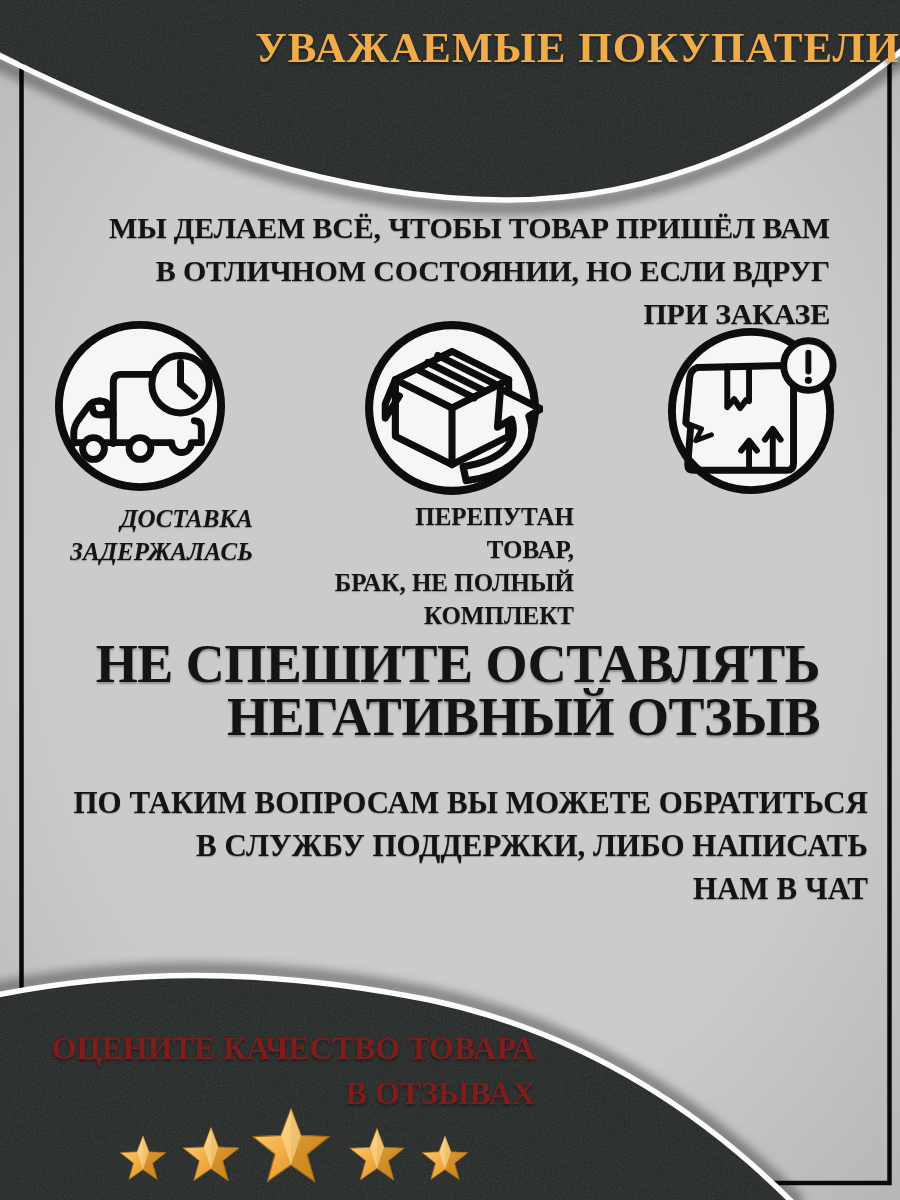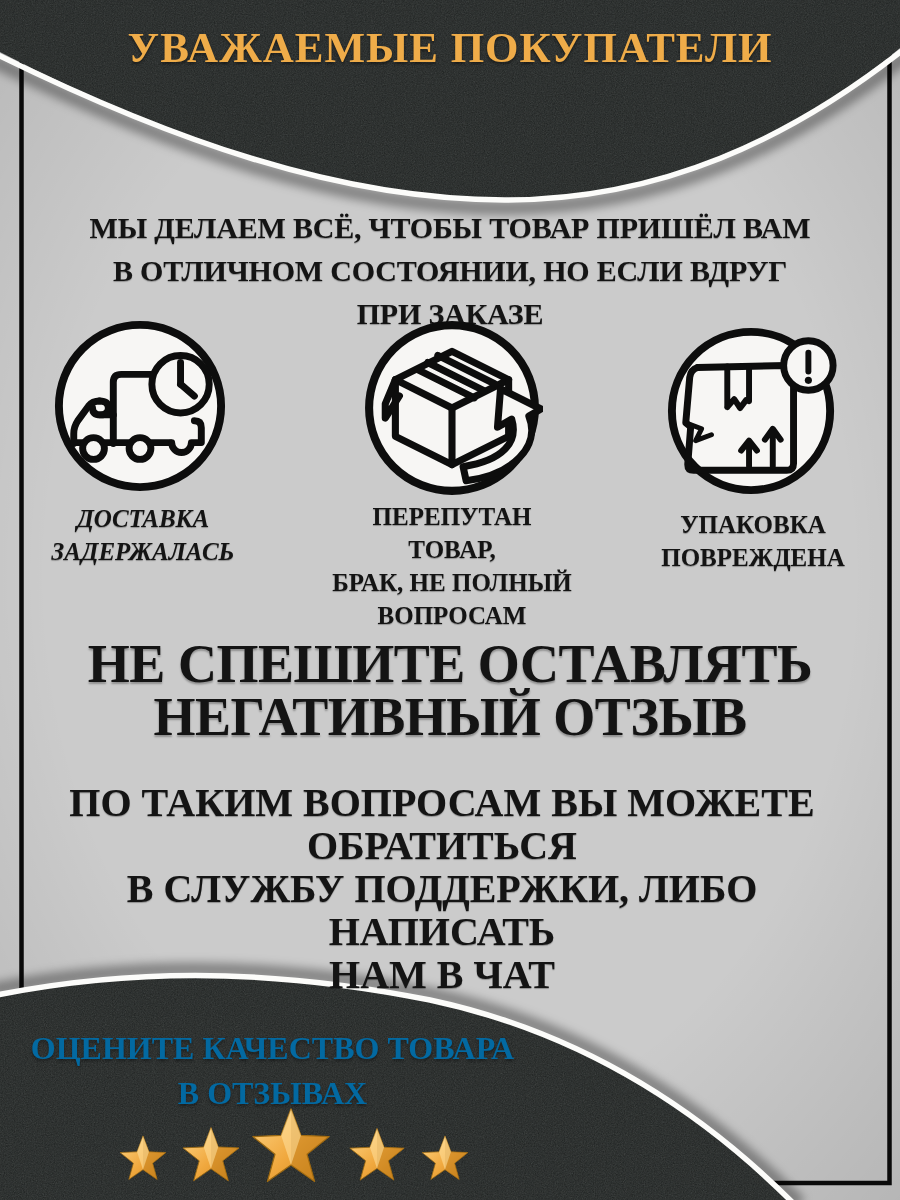--- a/index.html
+++ b/index.html
@@ -2,21 +2,21 @@
 <html><head>
 <meta charset="utf-8">
 <style>
   html,body{margin:0;padding:0;background:#8a8a8a;}
   #stage{
     position:relative;width:900px;height:1200px;overflow:hidden;
     background:#cbcbcb;
     font-family:"Liberation Serif",serif;font-weight:700;
   }
   #bg{position:absolute;left:0;top:0;}
-  .txt{position:absolute;text-align:center;white-space:pre-line;color:#141414;}
+  .txt{position:absolute;text-align:right;white-space:pre-line;color:#141414;}
   .hdr-title{
     top:25px;left:0;width:900px;font-size:43px;line-height:46px;
     color:#efac49;letter-spacing:1px;text-shadow:0 2px 3px rgba(0,0,0,0.45);
   }
   .hdr-sub{
     top:84px;left:0;width:900px;font-size:33px;line-height:50px;
     color:#f2f1ef;text-shadow:0 2px 3px rgba(0,0,0,0.4);
   }
   .intro{
     top:206px;left:70px;width:760px;font-size:30px;line-height:43px;
@@ -25,26 +25,26 @@
   .issue-icon{position:absolute;}
   .issue-label{font-size:25px;line-height:33px;text-shadow:0 1px 1px rgba(0,0,0,0.3);}
   .lbl1{top:502px;left:33px;width:220px;font-style:italic;}
   .lbl2{top:500px;left:330px;width:244px;}
   .lbl3{top:508px;left:636px;width:234px;}
   .headline{
     top:638px;left:80px;width:740px;font-size:54px;line-height:53px;
     letter-spacing:-0.5px;text-shadow:0 2px 2px rgba(0,0,0,0.3);
   }
   .support{
-    top:781px;left:32px;width:820px;font-size:40px;line-height:43px;
+    top:781px;left:48px;width:820px;font-size:31px;line-height:43px;
     text-shadow:0 1px 1px rgba(0,0,0,0.3);
   }
   .footer-text{
-    top:1026px;left:25px;width:495px;font-size:32px;line-height:45px;
-    color:#0369a1;text-shadow:0 2px 3px rgba(0,0,0,0.4);
+    top:1026px;left:40px;width:495px;font-size:32px;line-height:45px;
+    color:#7f1d1d;text-shadow:0 2px 3px rgba(0,0,0,0.4);
   }
   .stars{position:absolute;left:100px;top:1096px;}
 </style>
 </head>
 <body>
 
 <div id="stage">
 
   <svg id="bg" width="900" height="1200" viewBox="0 0 900 1200">
     <defs>
@@ -162,23 +162,21 @@
       <circle cx="146" cy="46" r="25" fill="#f7f6f4" stroke="#0d0d0d" stroke-width="7"></circle>
       <path d="M146,33 V52" fill="none" stroke="#0d0d0d" stroke-width="6" stroke-linecap="round"></path>
       <circle cx="146" cy="61" r="3.6" fill="#0d0d0d"></circle>
     </svg>
   </span>
 
   <div class="txt issue-label lbl1">ДОСТАВКА
 ЗАДЕРЖАЛАСЬ</div>
   <div class="txt issue-label lbl2">ПЕРЕПУТАН ТОВАР,
 БРАК, НЕ ПОЛНЫЙ
-ВОПРОСАМ</div>
-  <div class="txt issue-label lbl3">УПАКОВКА
-ПОВРЕЖДЕНА</div>
+КОМПЛЕКТ</div>
 
   <div class="txt headline">НЕ СПЕШИТЕ ОСТАВЛЯТЬ
 НЕГАТИВНЫЙ ОТЗЫВ</div>
 
   <div class="txt support">ПО ТАКИМ ВОПРОСАМ ВЫ МОЖЕТЕ ОБРАТИТЬСЯ
 В СЛУЖБУ ПОДДЕРЖКИ, ЛИБО НАПИСАТЬ
 НАМ В ЧАТ</div>
 
   <div class="txt footer-text">ОЦЕНИТЕ КАЧЕСТВО ТОВАРА
 В ОТЗЫВАХ</div>

